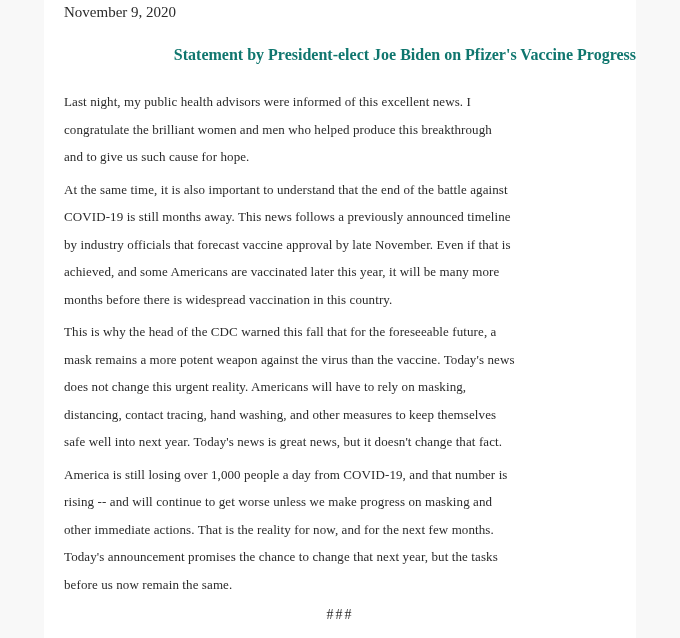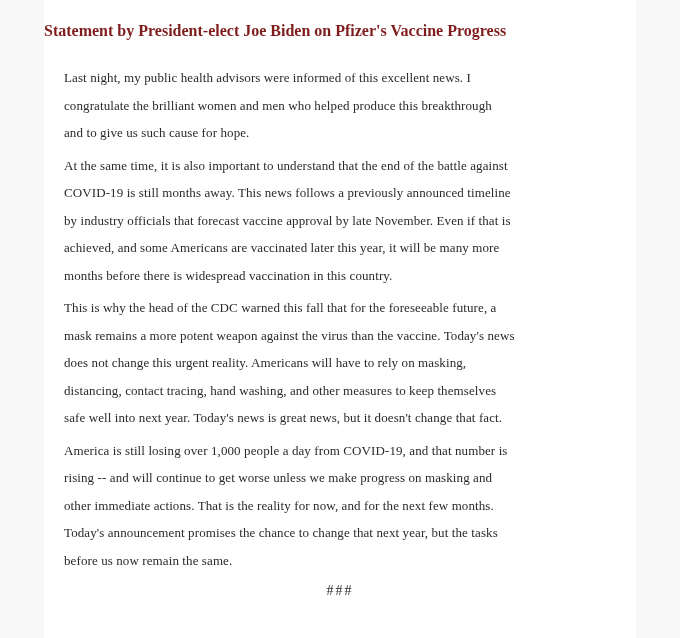--- a/index.html
+++ b/index.html
@@ -35,23 +35,23 @@
   }
   .date {
     padding-left: 20px;
     font-size: 15px;
     line-height: 24px;
   }
   .title {
     margin: 20px 0 22px 0;
     font-size: 16px;
     font-weight: 700;
-    text-align: left;
+    text-align: right;
     line-height: 22px;
-    color: #7f1d1d;
+    color: #0f766e;
   }
   p.para {
     margin: 0 0 5px 0;
     padding-left: 20px;
     font-size: 13px;
     line-height: 27.5px;
     white-space: pre;
     letter-spacing: 0.1px;
   }
   .end-mark {
@@ -63,20 +63,21 @@
     color: #2a2a2a;
   }
 </style>
 </head>
 <body>
 
 <div class="margin-strip left"></div>
 <div class="margin-strip right"></div>
 
 <div class="content">
+  <div class="date">November 9, 2020</div>
 
   <div class="title">Statement by President-elect Joe Biden on Pfizer's Vaccine Progress</div>
 
   <p class="para">Last night, my public health advisors were informed of this excellent news. I
 congratulate the brilliant women and men who helped produce this breakthrough
 and to give us such cause for hope.</p>
 
   <p class="para">At the same time, it is also important to understand that the end of the battle against
 COVID-19 is still months away. This news follows a previously announced timeline
 by industry officials that forecast vaccine approval by late November. Even if that is

